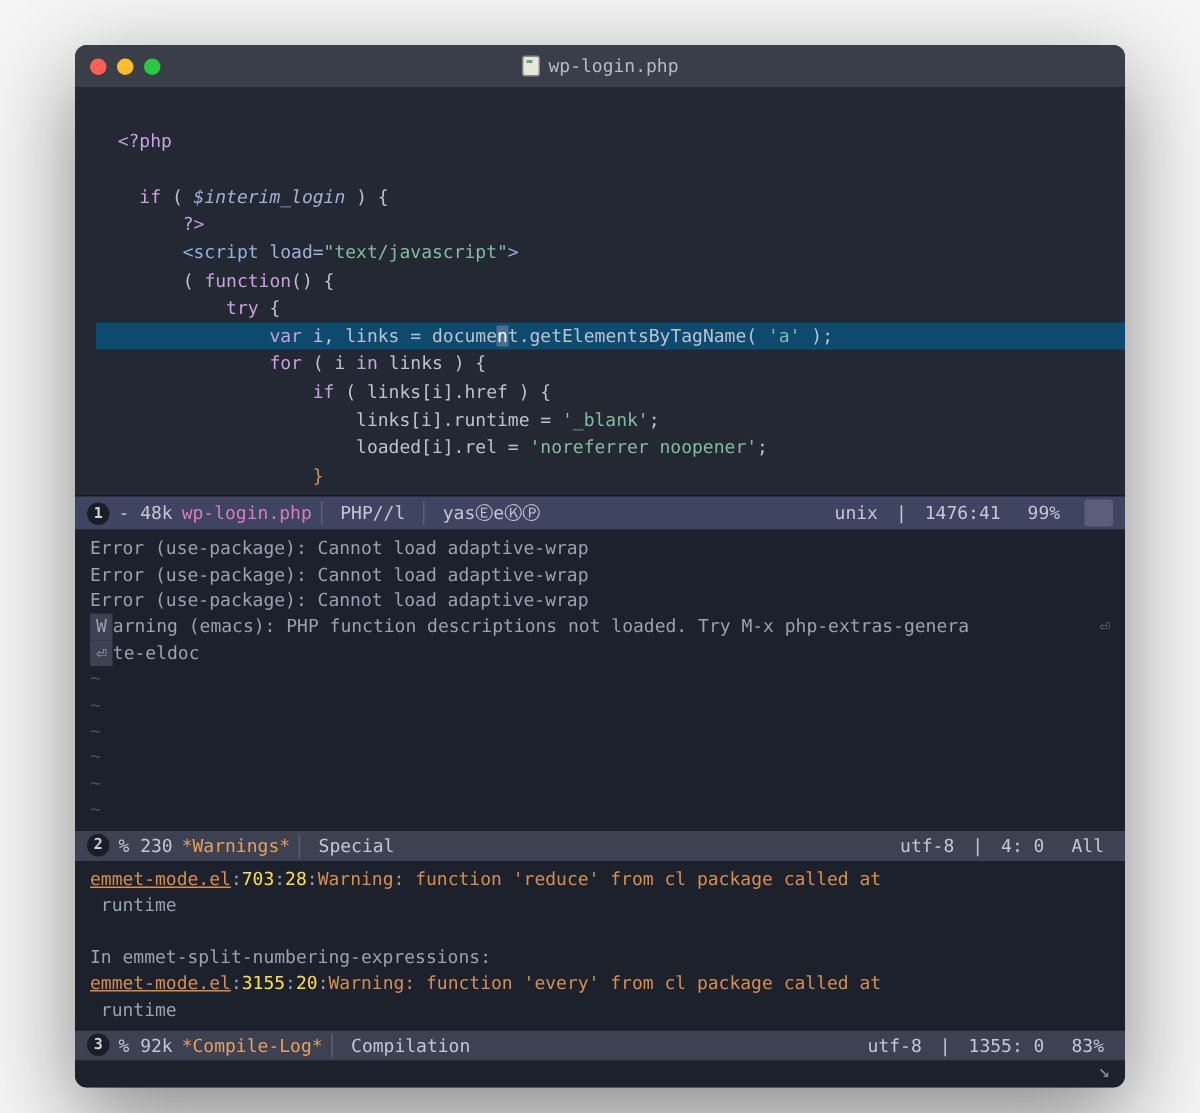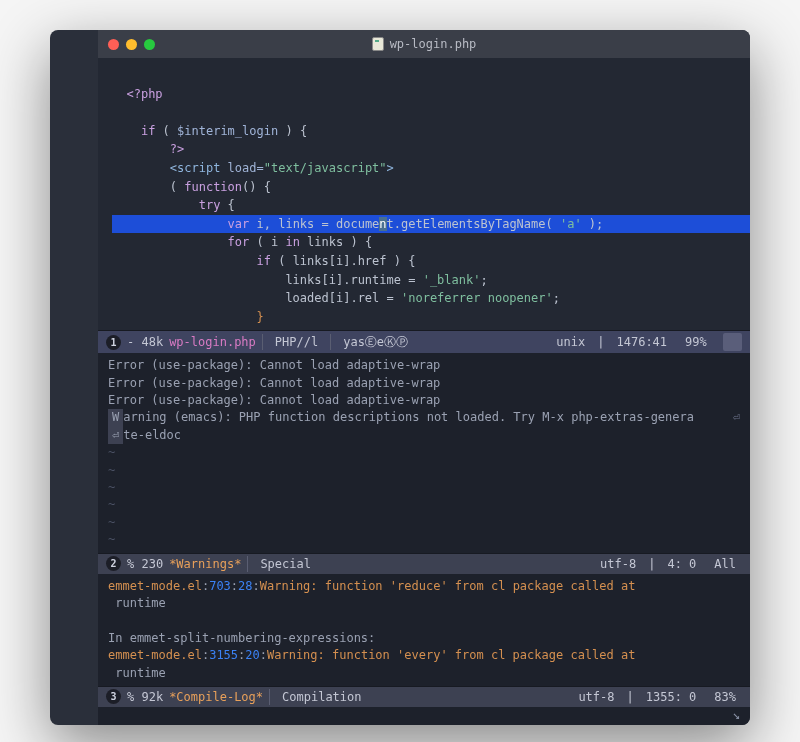--- a/index.html
+++ b/index.html
@@ -11,21 +11,20 @@
     justify-content: center;
     align-items: flex-start;
     padding: 30px 0;
   }
   .window {
     width: 700px;
     background: #2a2f3a;
     border-radius: 8px;
     box-shadow: 0 20px 60px rgba(0,0,0,0.45);
     overflow: hidden;
-    padding-left: 48px;
   }
   .titlebar {
     height: 28px;
     background: #3a3e48;
     display: flex;
     align-items: center;
     padding: 0 10px;
     position: relative;
   }
   .traffic { display: flex; gap: 7px; }
@@ -109,31 +108,31 @@
   .warnings {
     background: #1d212b;
     color: #9aa1b2;
     padding: 4px 10px;
     font-size: 12px;
     line-height: 1.45;
     white-space: pre-wrap;
   }
   .tilde { color: #4a5063; }
   .kw { color: #c9a0e0; }
-  .var { color: #a0b4d8; }
+  .var { color: #a0b4d8; font-style: italic; }
   .str { color: #7fbf9f; }
   .tag { color: #8fb5dd; }
   .prop { color: #9fb3d6; }
   .num { color: #d59050; }
   .paren { color: #7a8092; }
-  .hl-line { background: #1d4ed8; display: inline-block; width: 100%; }
+  .hl-line { background: #0c4a6e; display: inline-block; width: 100%; }
   .cursor { background: #4a7090; color: #fff; }
   .warn-kw { color: #d59050; }
-  .file-link { color: #d59050; }
-  .line-num { color: #3b82f6; }
+  .file-link { color: #d59050; text-decoration: underline; }
+  .line-num { color: #fde047; }
   .wrap-ind {
     background: #3d4152;
     color: #9aa1b2;
     padding: 0 4px;
     display: inline-block;
   }
   .echo {
     background: #1d212b;
     height: 18px;
     text-align: right;

